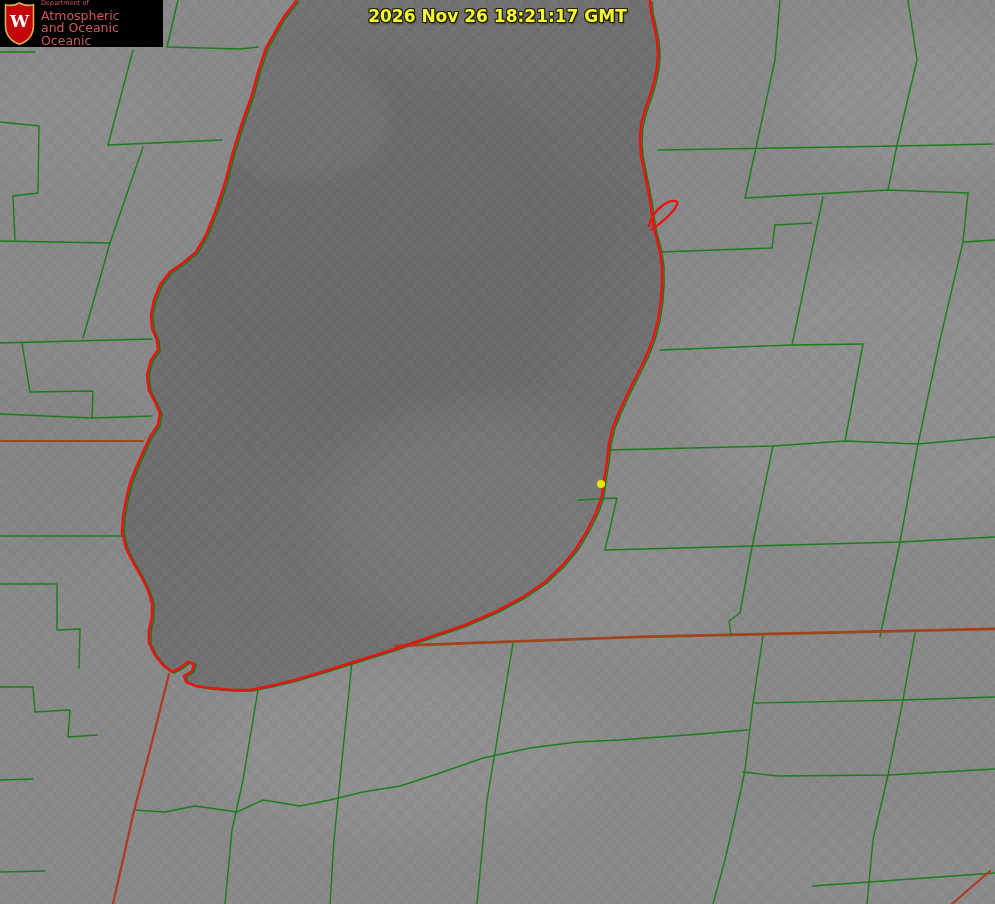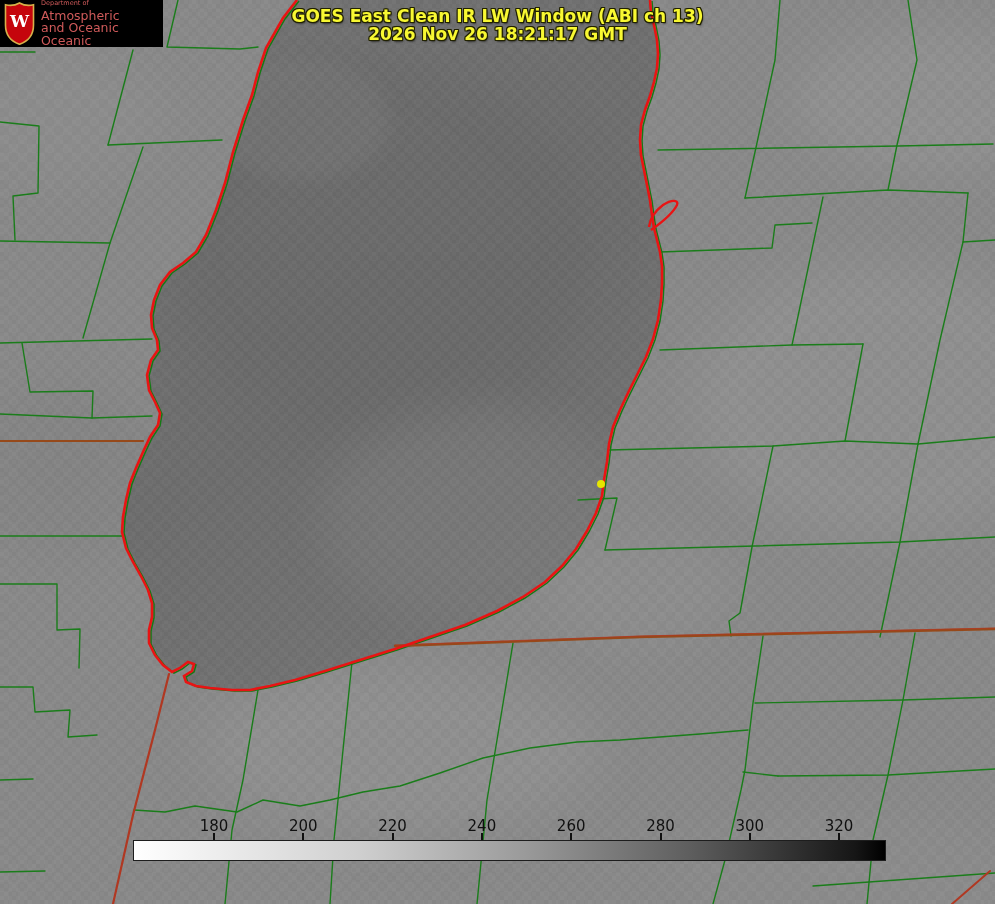--- a/index.html
+++ b/index.html
@@ -160,39 +160,17 @@
       <div class="w">W</div>
     </div>
     <div class="txt">
       <div class="dept">Department of</div>
       <div class="l1">Atmospheric</div>
       <div class="l2">and Oceanic Oceanic</div>
     </div>
   </div>
 
   <div id="titleblock">
-    <div>GOES East Clean IR LW Window (ABI ch 13)</div>
     <div>2026 Nov 26 18:21:17 GMT</div>
   </div>
 
-  <div id="colorbar">
-    <div id="cb-bar"></div>
-    <div id="cb-marks">
-        <div class="cb-label" style="left: 81px;">180</div>
-        <div class="cb-tick" style="left: 81px;"></div>
-        <div class="cb-label" style="left: 170.3px;">200</div>
-        <div class="cb-tick" style="left: 170.3px;"></div>
-        <div class="cb-label" style="left: 259.6px;">220</div>
-        <div class="cb-tick" style="left: 259.6px;"></div>
-        <div class="cb-label" style="left: 348.9px;">240</div>
-        <div class="cb-tick" style="left: 348.9px;"></div>
-        <div class="cb-label" style="left: 438.2px;">260</div>
-        <div class="cb-tick" style="left: 438.2px;"></div>
-        <div class="cb-label" style="left: 527.5px;">280</div>
-        <div class="cb-tick" style="left: 527.5px;"></div>
-        <div class="cb-label" style="left: 616.8px;">300</div>
-        <div class="cb-tick" style="left: 616.8px;"></div>
-        <div class="cb-label" style="left: 706.1px;">320</div>
-        <div class="cb-tick" style="left: 706.1px;"></div>
-      </div>
-  </div>
 
 </div>
 
 </body></html>

